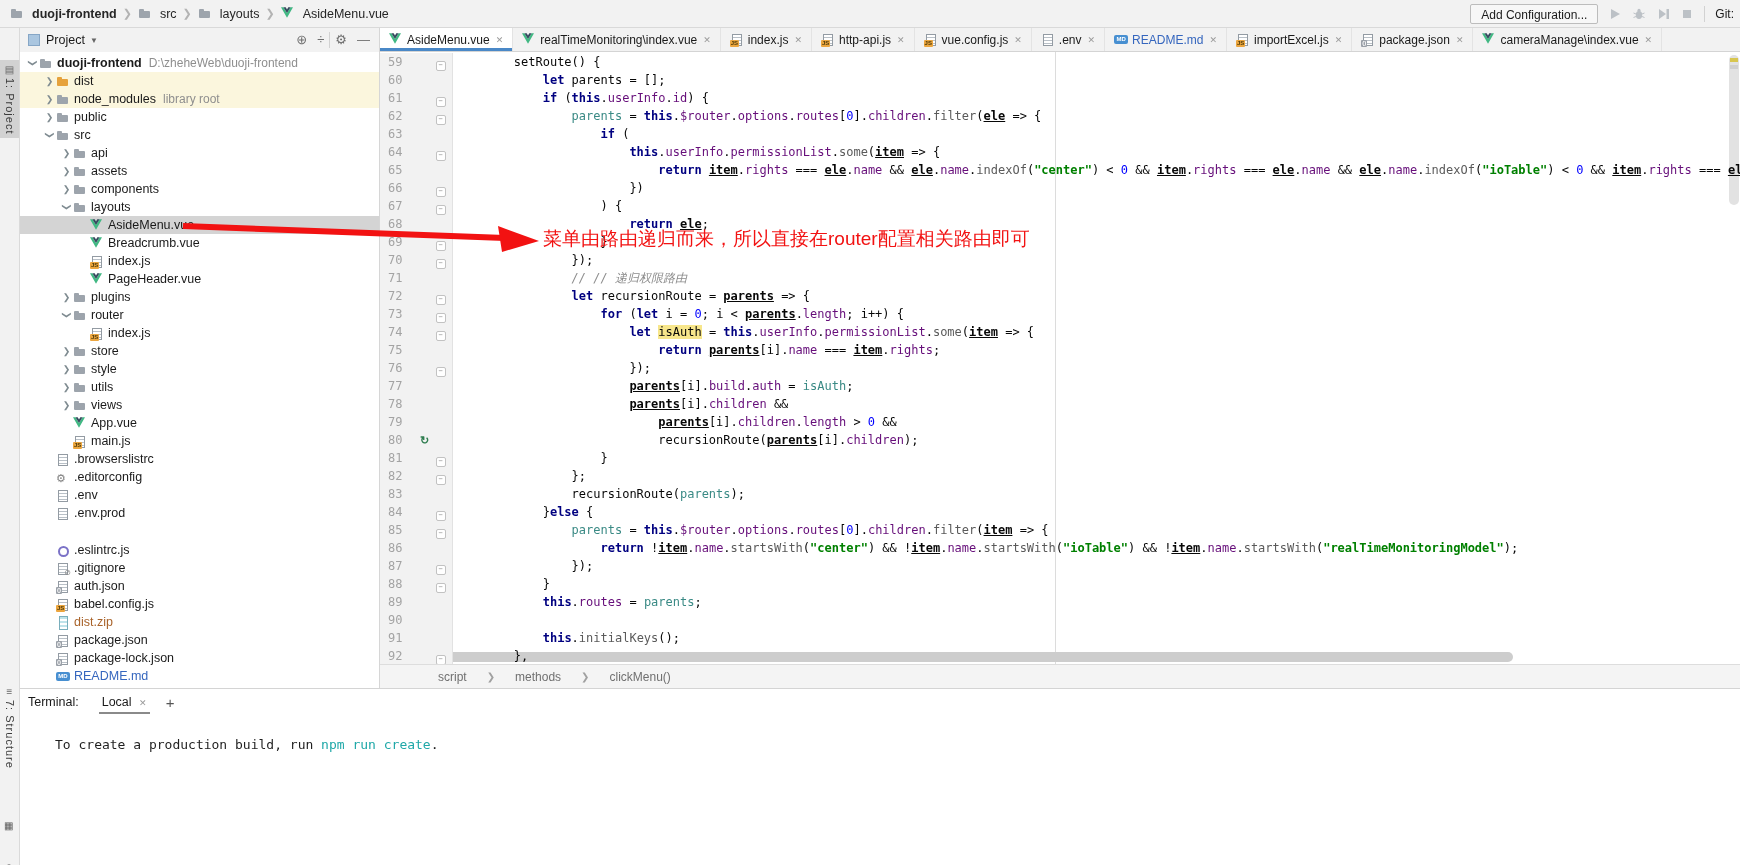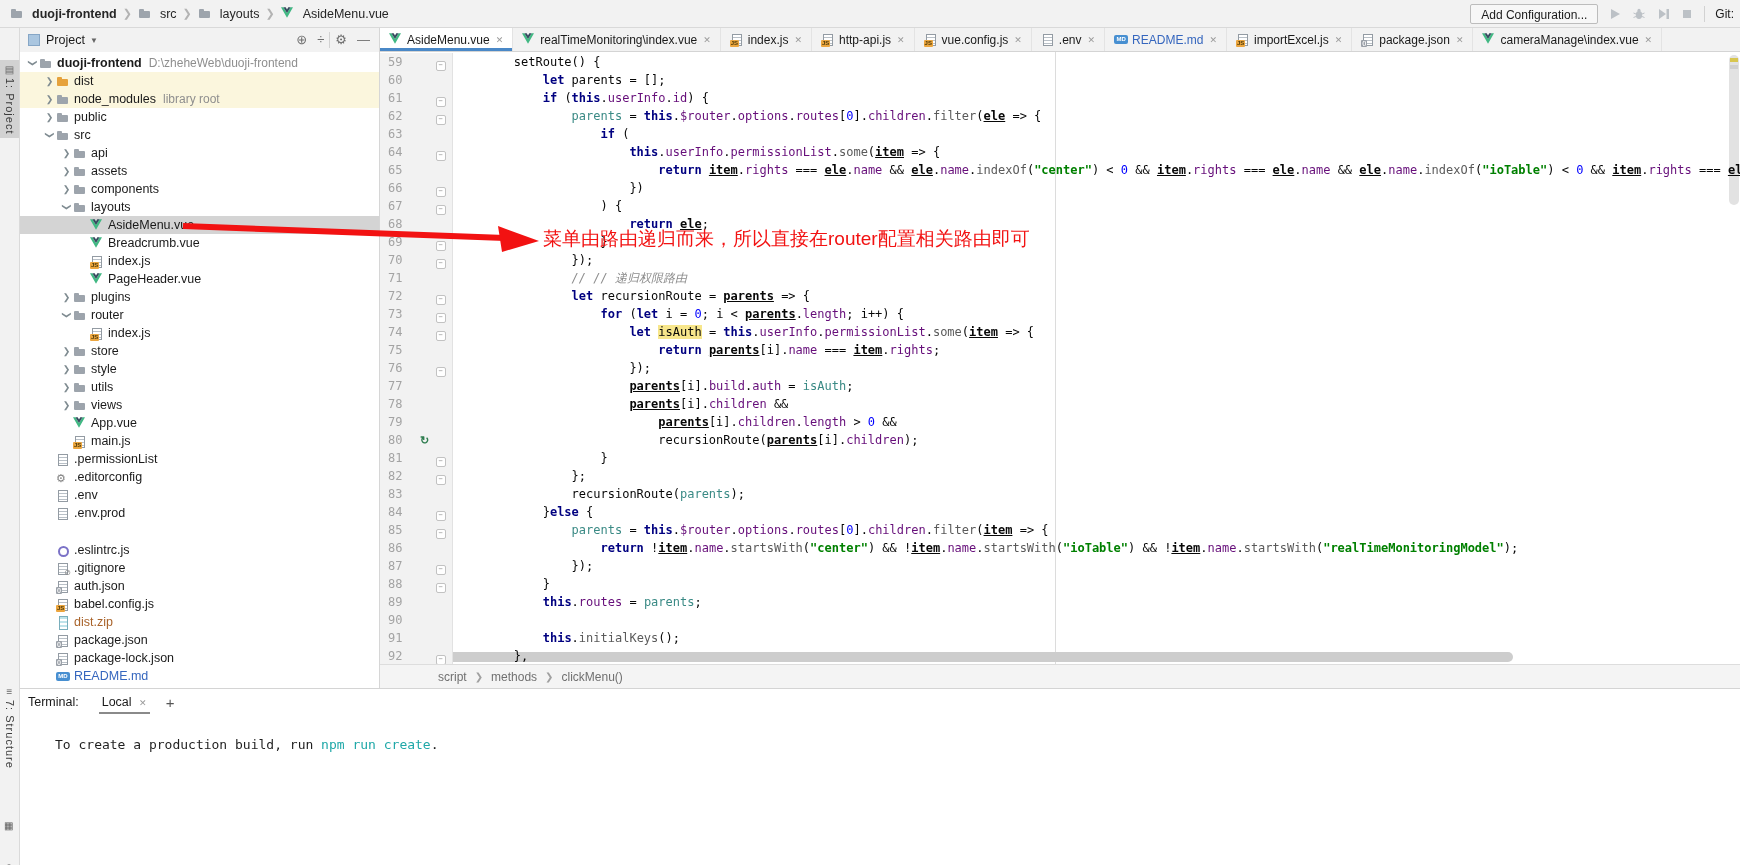--- a/index.html
+++ b/index.html
@@ -92,21 +92,21 @@
   .tk-p{color:#660e7a;font-weight:normal}
   .tk-m{color:#5a5a5a}
   .tk-u{color:#070707;font-weight:bold;text-decoration:underline}
   .tk-v{color:#3a8a85}
   .tk-c{color:#8c8c8c;font-style:italic}
   .tk-h{background:#f7e68b;color:#070707}
   #hscroll{position:absolute;left:58px;bottom:2px;width:1075px;height:10px;background:#cdcdcd;border-radius:5px}
   #vthumb{position:absolute;right:1px;top:3px;width:10px;height:150px;background:#e2e2e2;border-radius:5px}
   .etick{position:absolute;right:2px;width:8px;height:4px}
   #ebreadcrumb{position:absolute;left:0;bottom:0;right:0;height:24px;background:#f4f4f4;border-top:1px solid #ddd;
-    display:flex;align-items:center;padding-left:58px;font-size:12px;color:#707070;gap:8px;box-sizing:border-box}
+    display:flex;align-items:center;padding-left:58px;font-size:12px;color:#707070;gap:20px;box-sizing:border-box}
   .ebc-sep{color:#a0a0a0;font-size:10px}
   
   #terminal{position:absolute;left:20px;top:688px;right:0;bottom:0;background:#fff;border-top:1px solid #d4d4d4;box-sizing:border-box}
   #term-head{height:26px;display:flex;align-items:center;padding-left:8px;font-size:12.5px;color:#1a1a1a}
   #term-label{margin-right:20px}
   #term-tab{border-bottom:2px solid #8a8a8a;padding:4px 3px 3px 3px}
   #term-tab-close{color:#9b9b9b;font-size:9px;margin-left:4px}
   #term-plus{margin-left:16px;color:#555;font-size:15px}
   #term-content{padding:20px 0 0 35px;font:13px/19px "DejaVu Sans Mono",monospace;color:#1f1f1f}
   .tcmd{color:#1fa8a8}
@@ -380,21 +380,21 @@
           <span class="fbody"></span>
           <span class="fb-badge bjs">JS</span>
         </span>
         <span class="tlabel">main.js</span>
       </div>
       <div class="trow" style="padding-left: 23px;">
         <span class="chev"></span>
         <span class="ic ic-file">
           <span class="fbody"></span>
         </span>
-        <span class="tlabel">.permissionList</span>
+        <span class="tlabel">.browserslistrc</span>
       </div>
       <div class="trow" style="padding-left: 23px;">
         <span class="chev"></span>
         <span class="ic ic-gear"><span class="gearg">⚙</span></span>
         <span class="tlabel">.editorconfig</span>
       </div>
       <div class="trow" style="padding-left: 23px;">
         <span class="chev"></span>
         <span class="ic ic-file">
           <span class="fbody"></span>

